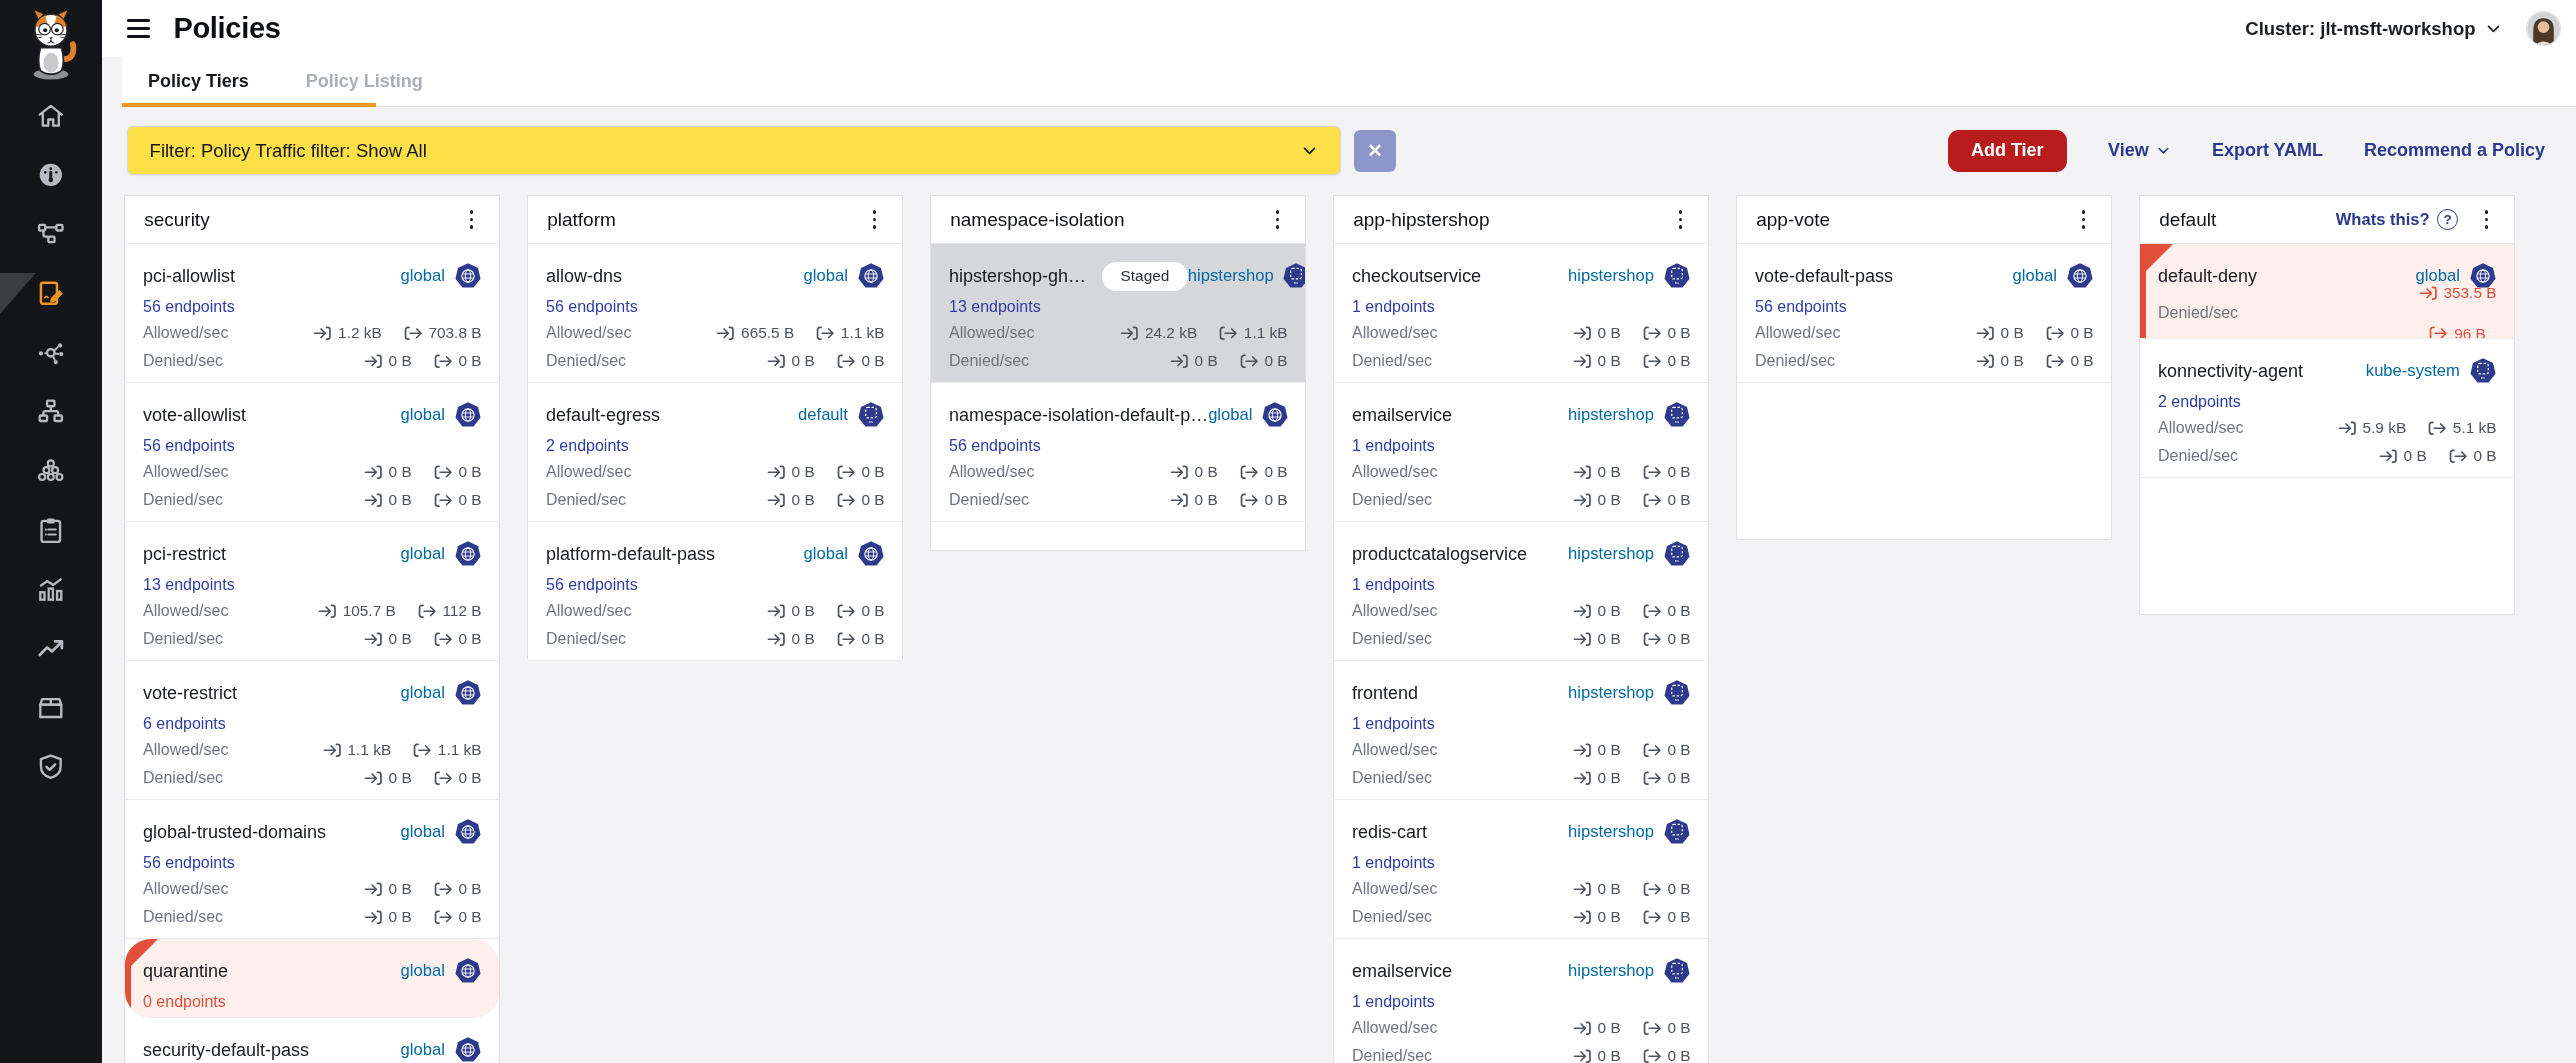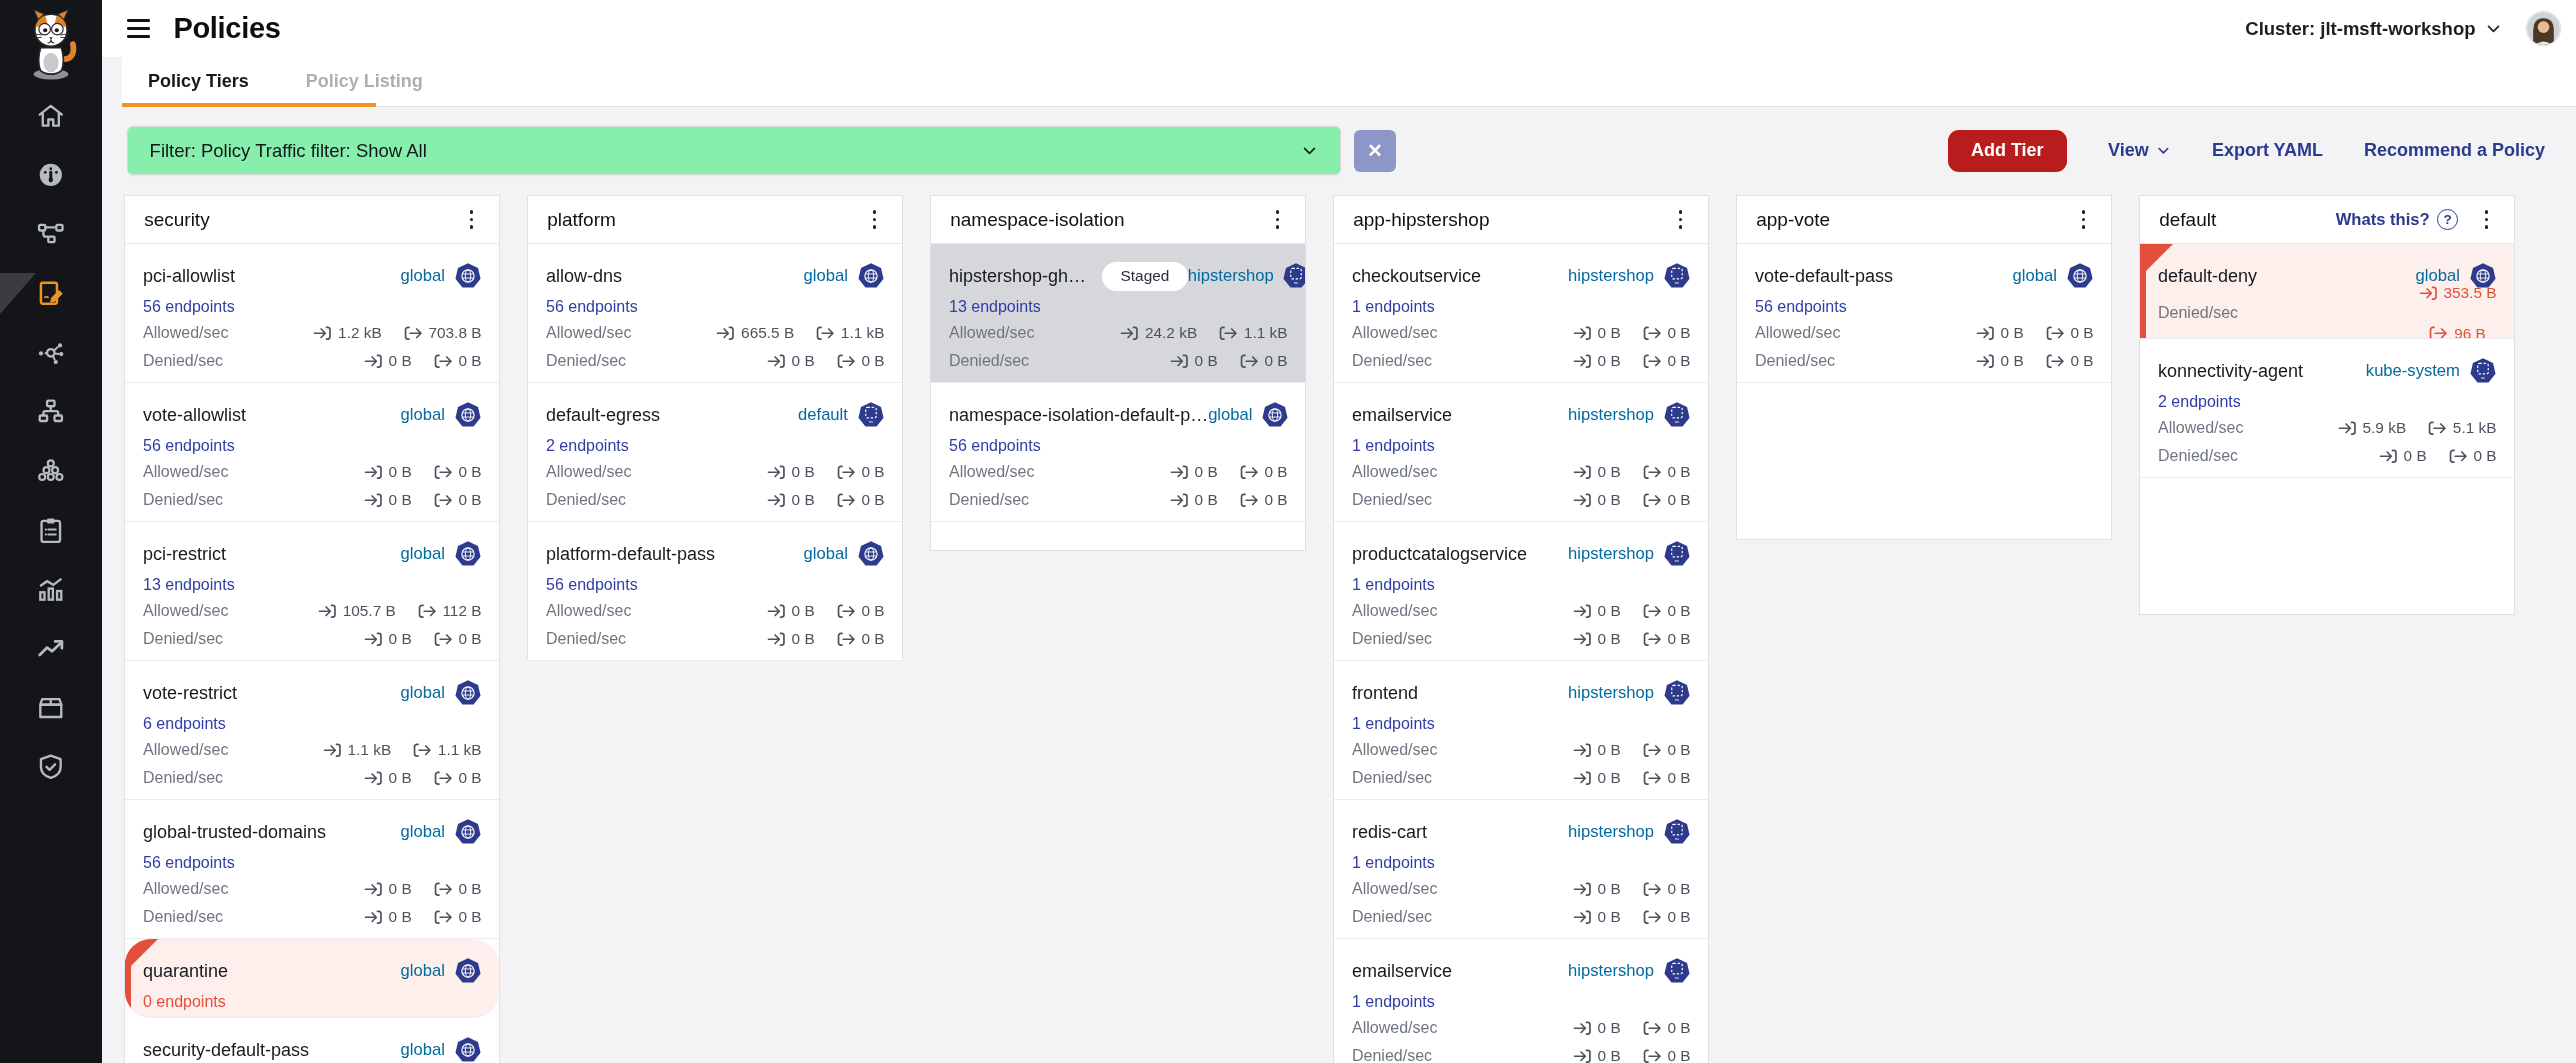--- a/index.html
+++ b/index.html
@@ -50,21 +50,21 @@
   .tab { font-size:18px; font-weight:700; white-space:nowrap; cursor:pointer; }
   .tab.active { color:#15181d; margin-left:26px; }
   .tab.inactive { color:#abafb6; margin-left:57px; }
   .tab-underline { position:absolute; left:0; bottom:-1.2px; width:254px; height:4.3px; background:#f0941f; }
 
   
   .content { position:absolute; left:102px; top:108px; right:0; bottom:0; }
 
   .filter-row { position:absolute; left:24.6px; top:18px; right:31px; height:49px; display:flex; align-items:center; }
   .filter-select {
-    width:1214px; height:49px; background:#86efac; border:0.6px solid #d7d7dc; border-radius:6.2px;
+    width:1214px; height:49px; background:#fde047; border:0.6px solid #d7d7dc; border-radius:6.2px;
     box-shadow:0 0.6px 1.8px rgba(0,0,0,0.06);
     display:flex; align-items:center; padding:0 22px; cursor:pointer;
   }
   .filter-select .label { font-size:18.5px; color:#14161b; white-space:nowrap; }
   .filter-select .chev { margin-left:auto; color:#14161b; }
   .clear-filter-btn {
     width:42px; height:42px; margin-left:13.5px; background:#8d96c8; border:none; border-radius:6.2px;
     color:#fff; font-size:18.5px; font-weight:600; display:flex; align-items:center; justify-content:center; cursor:pointer;
     font-family:"Liberation Sans", sans-serif;
   }

